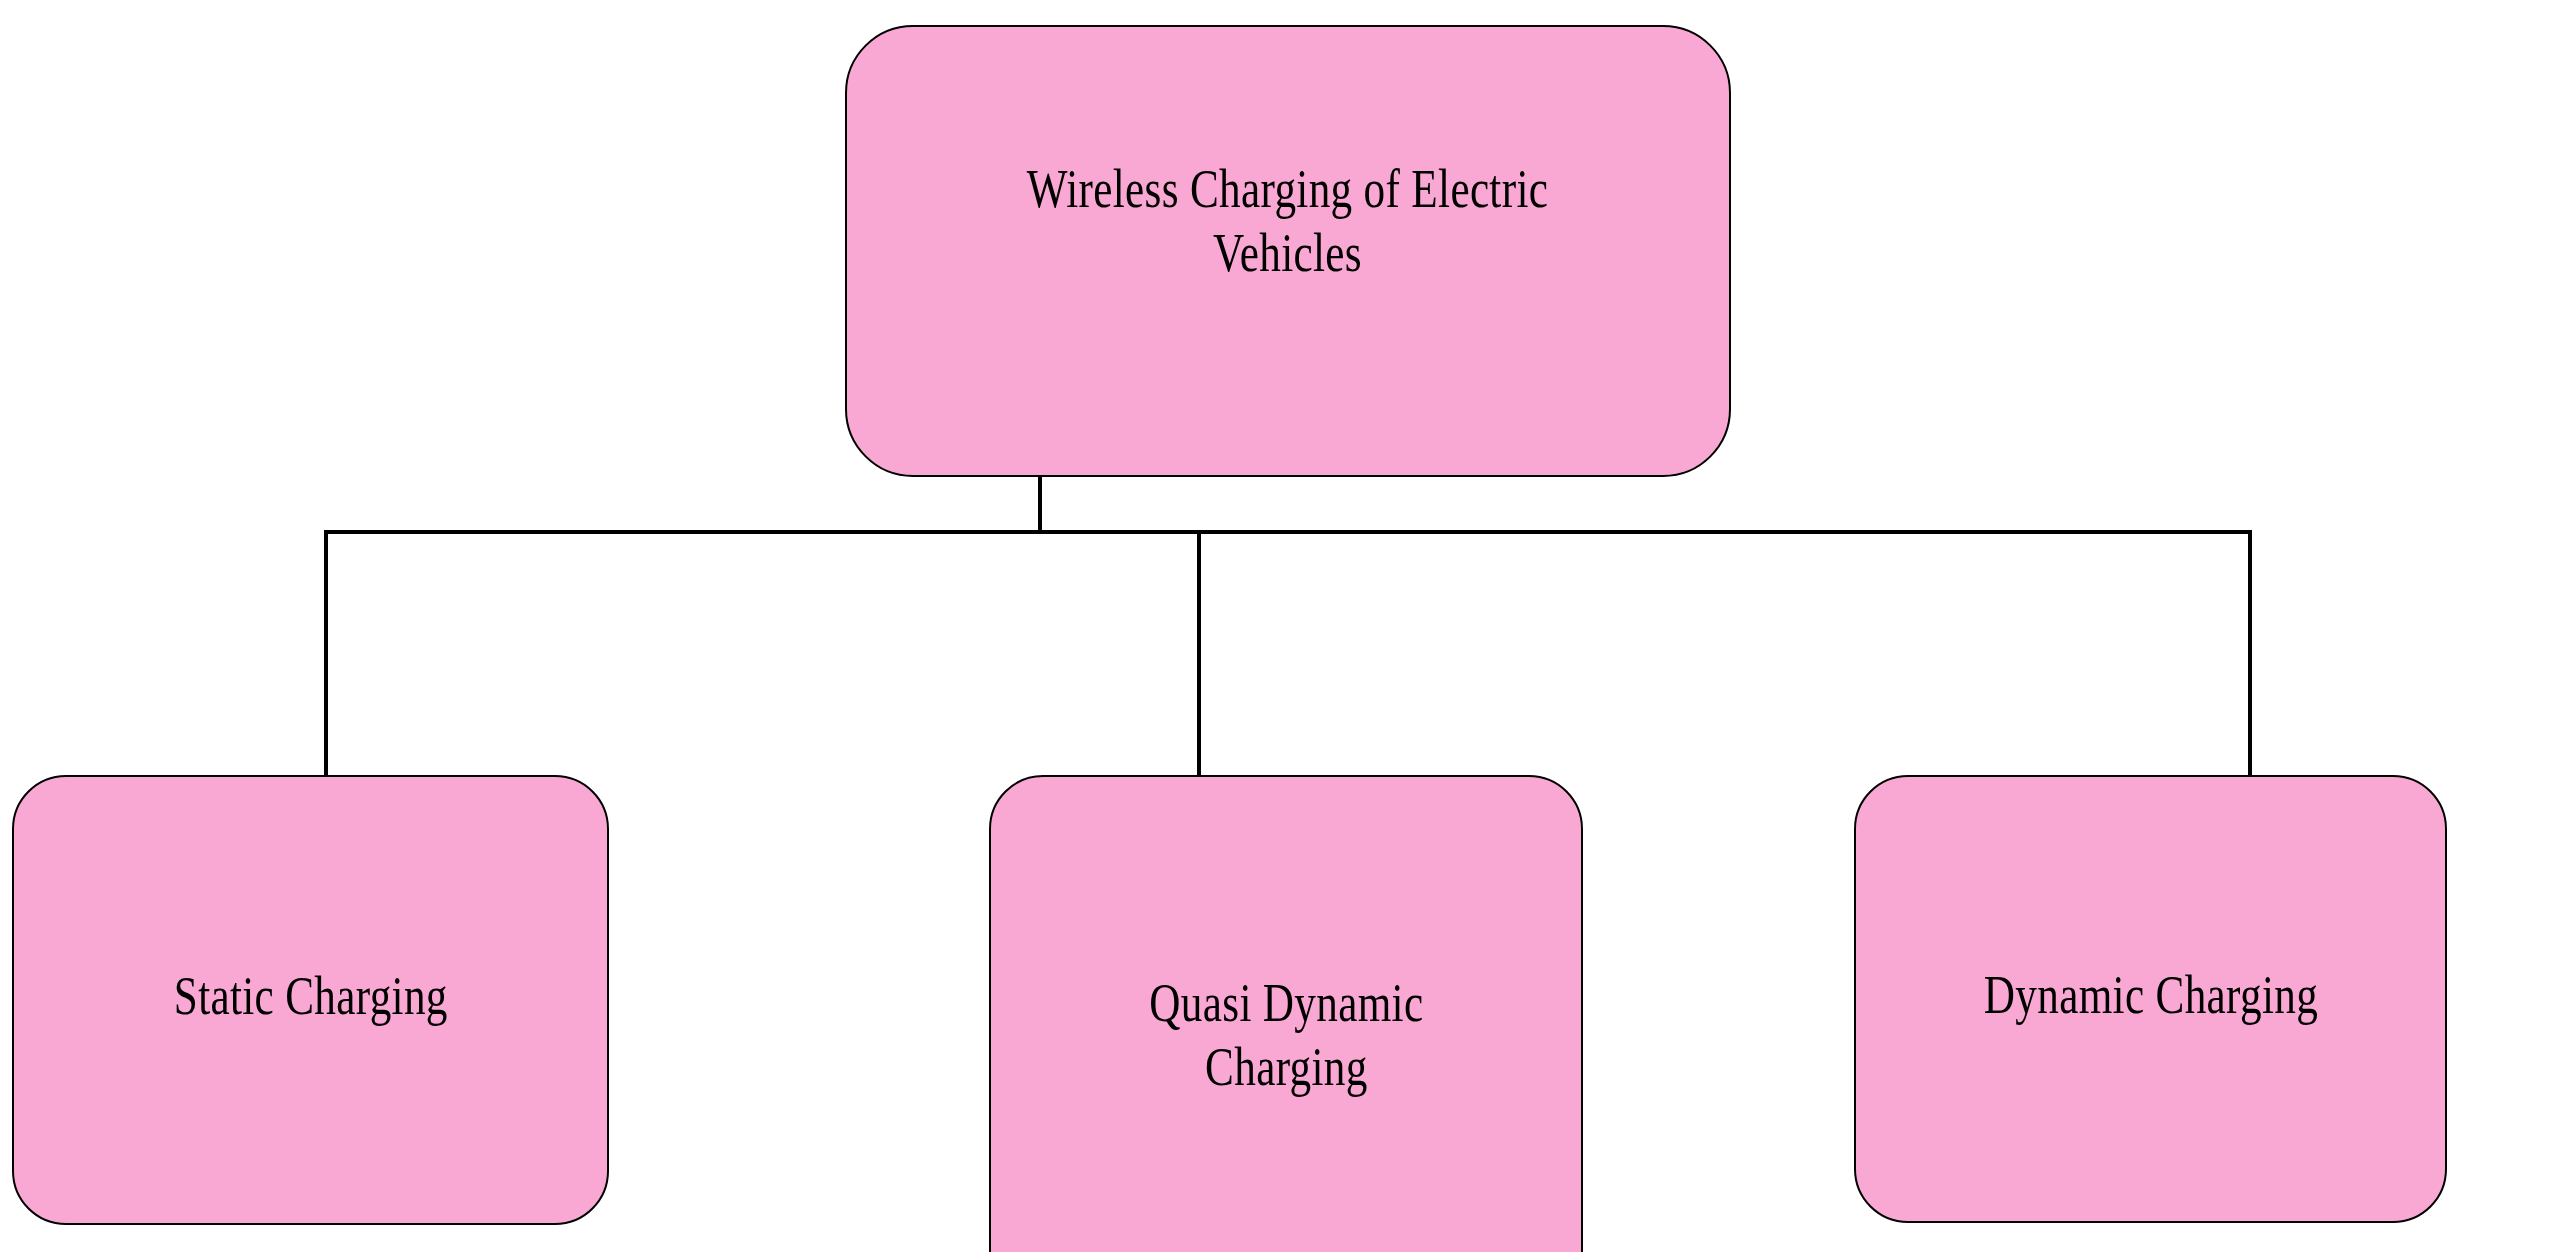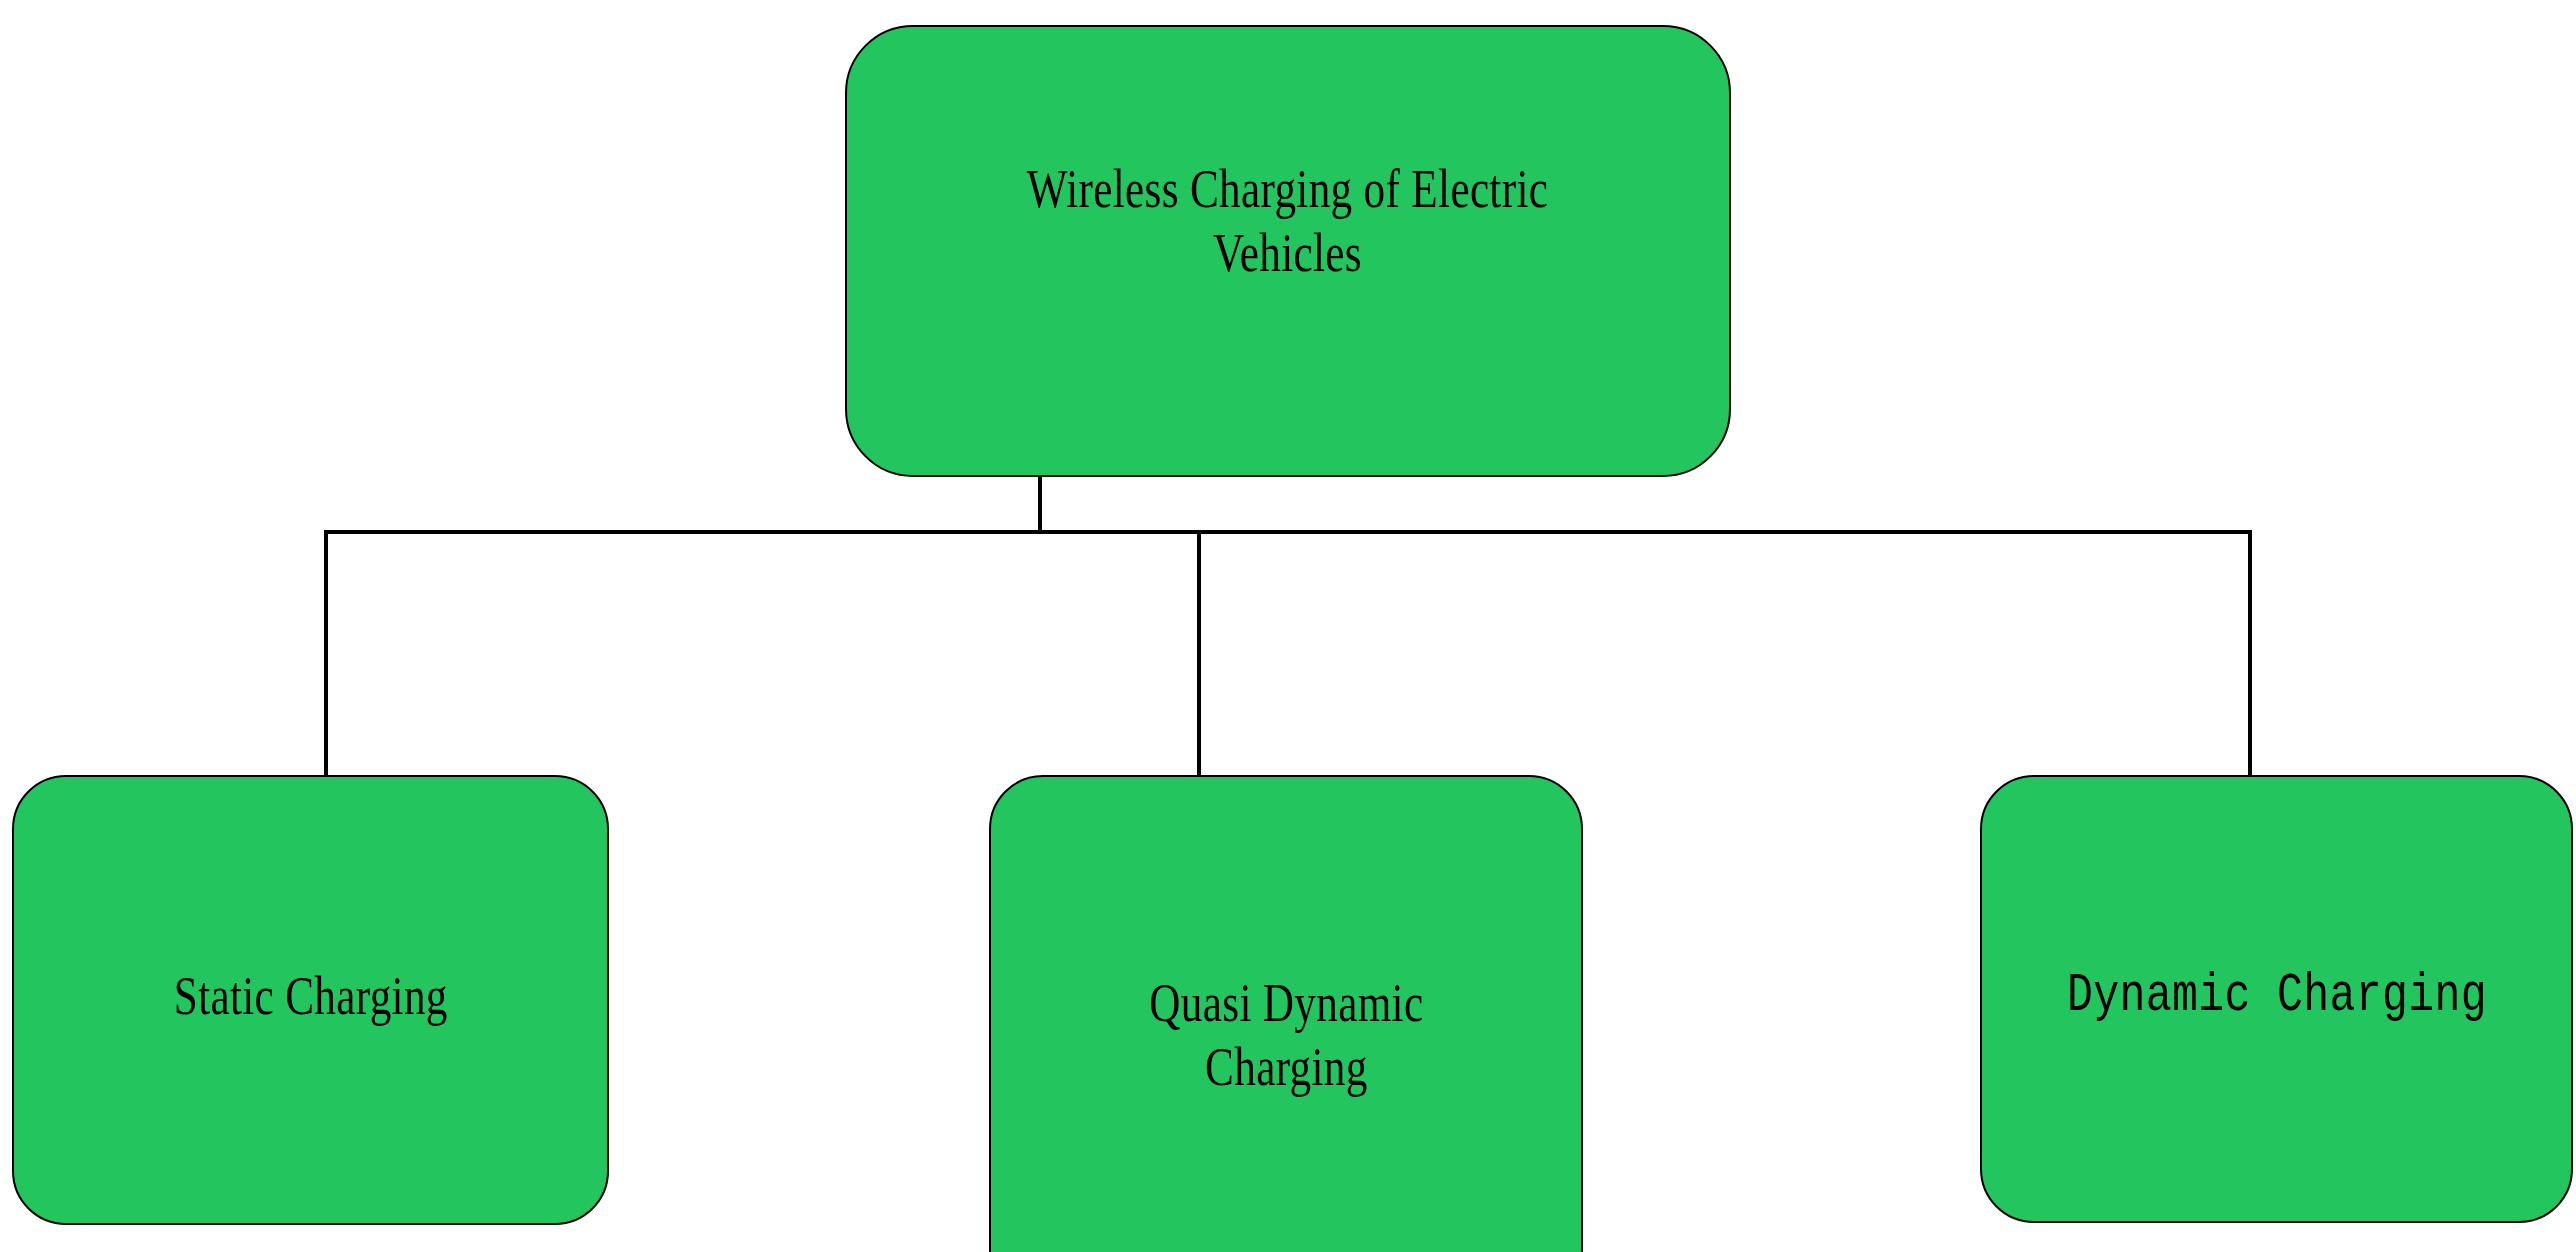--- a/index.html
+++ b/index.html
@@ -12,21 +12,21 @@
     position: relative;
     width: 2576px;
     height: 1253px;
     background: #ffffff;
     overflow: hidden;
     font-family: "Liberation Serif", "DejaVu Serif", serif;
   }
   .node {
     position: absolute;
     box-sizing: border-box;
-    background: #22c55e;
+    background: #f9a8d4;
     border: 2.6px solid #000000;
     border-radius: 63px;
     display: flex;
     justify-content: center;
   }
   .node-label {
     color: #000000;
     text-align: center;
     line-height: 1.18;
     letter-spacing: 0.4px;
@@ -69,25 +69,24 @@
   }
   #node-static .node-label { padding-bottom: 7px; }
   #node-quasi {
     left: 989px;
     top: 775px;
     width: 594px;
     height: 530px;
   }
   #node-quasi .node-label { padding-bottom: 8.8px; }
   #node-dynamic {
-    left: 1980px;
+    left: 1854px;
     top: 775px;
     width: 593px;
     height: 448px;
-    font-family: Liberation Mono, monospace;
   }
   #node-dynamic .node-label { padding-bottom: 5.3px; }
 
   
   .edge {
     position: absolute;
     background: #000000;
   }
   .edge-v { width: 3.5px; }
   .edge-h { height: 3.5px; }

